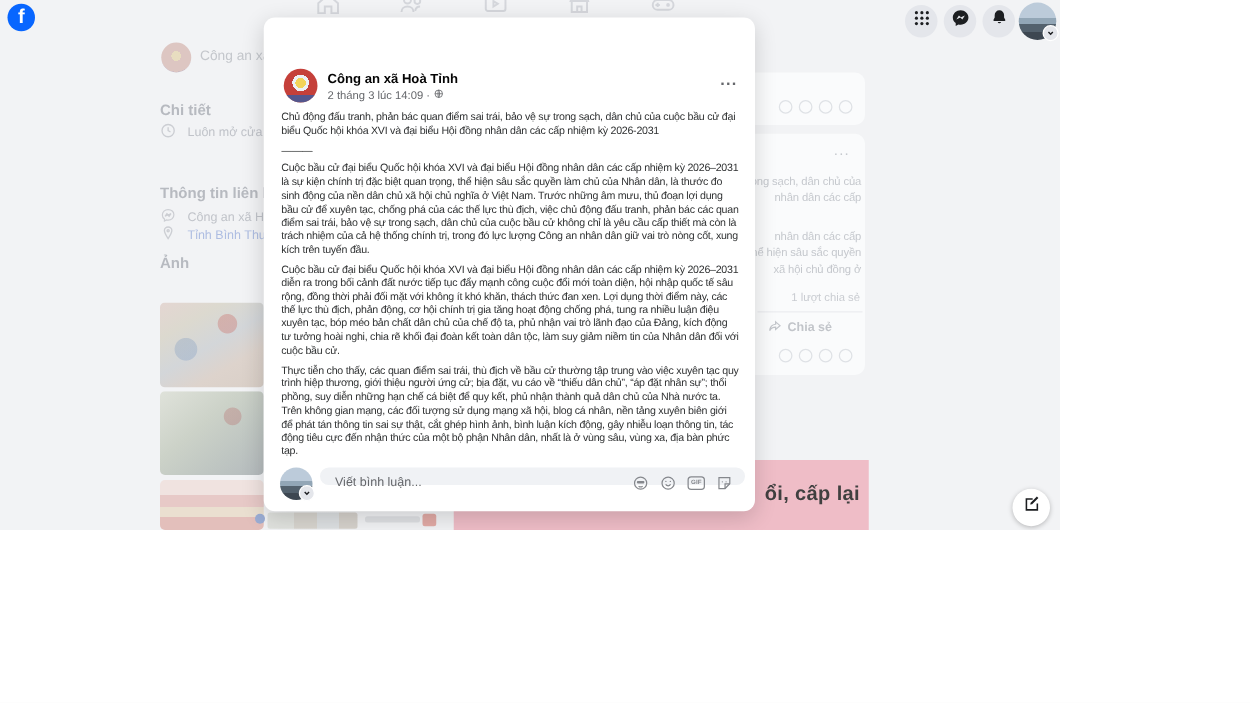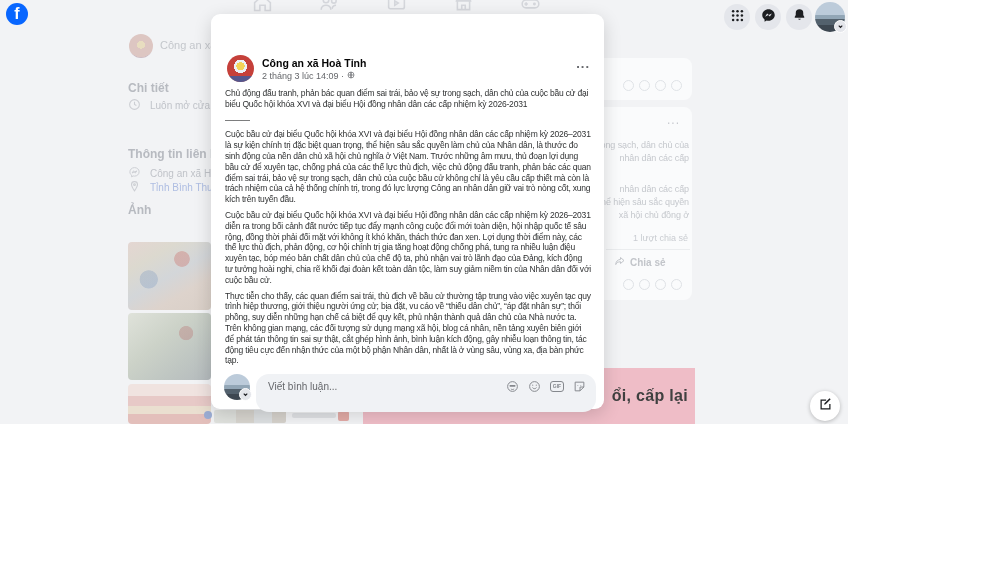--- a/index.html
+++ b/index.html
@@ -83,21 +83,21 @@
   .post-time svg{width:8px;height:8px;}
   .post-more{position:absolute;right:14px;top:42px;color:#65676b;font-size:13px;font-weight:700;letter-spacing:1px;}
   .post-body{position:absolute;left:14px;right:13px;top:74px;bottom:40px;overflow:hidden;
              font-size:8.5px;line-height:10.8px;letter-spacing:-0.2px;color:#303233;}
   .post-body p{margin:0 0 5px;}
   .post-body p.dash{margin:1px 0 4px;}
 
   .comment-row{position:absolute;left:13px;top:360px;right:8px;height:26px;}
   .comment-avatar{position:absolute;left:0;top:0;width:26px;height:26px;border-radius:50%;
       background:linear-gradient(to bottom,#bccbda 0 42%,#92a6b6 42% 58%,#53616d 58% 78%,#3d4751 78%);}
-  .comment-pill{position:absolute;left:32px;right:0;top:0;height:38px;background:#f0f2f5;border-radius:13px;}
+  .comment-pill{position:absolute;left:32px;right:0;top:0;height:14px;background:#f0f2f5;border-radius:13px;}
   .comment-ph{position:absolute;left:12px;top:0;line-height:26px;font-size:10px;color:#65676b;}
   .comment-icons{position:absolute;right:10px;top:6px;display:flex;gap:9px;color:#85888d;align-items:center;}
   .comment-icons svg{width:13px;height:13px;display:block;}
   .gif-box{width:14px;height:11px;border:1.2px solid #85888d;border-radius:3px;box-sizing:border-box;
            font-size:5px;font-weight:700;line-height:9px;text-align:center;color:#85888d;}
 </style>
 </head>
 <body>
 
 <div class="canvas">

